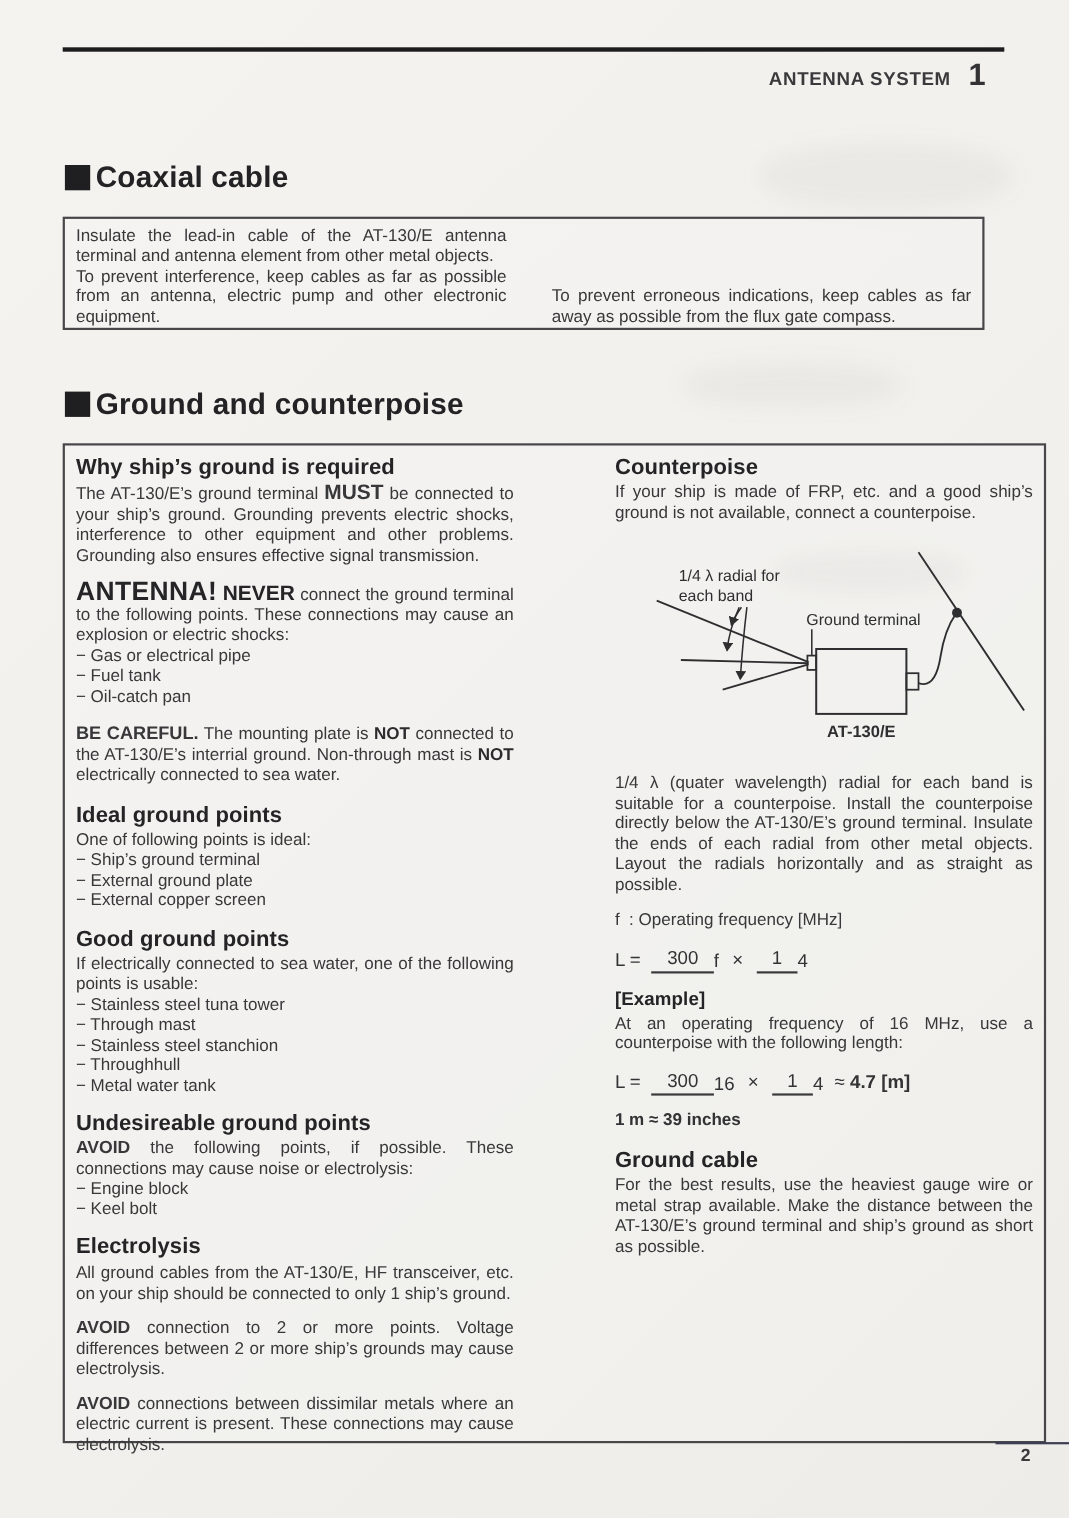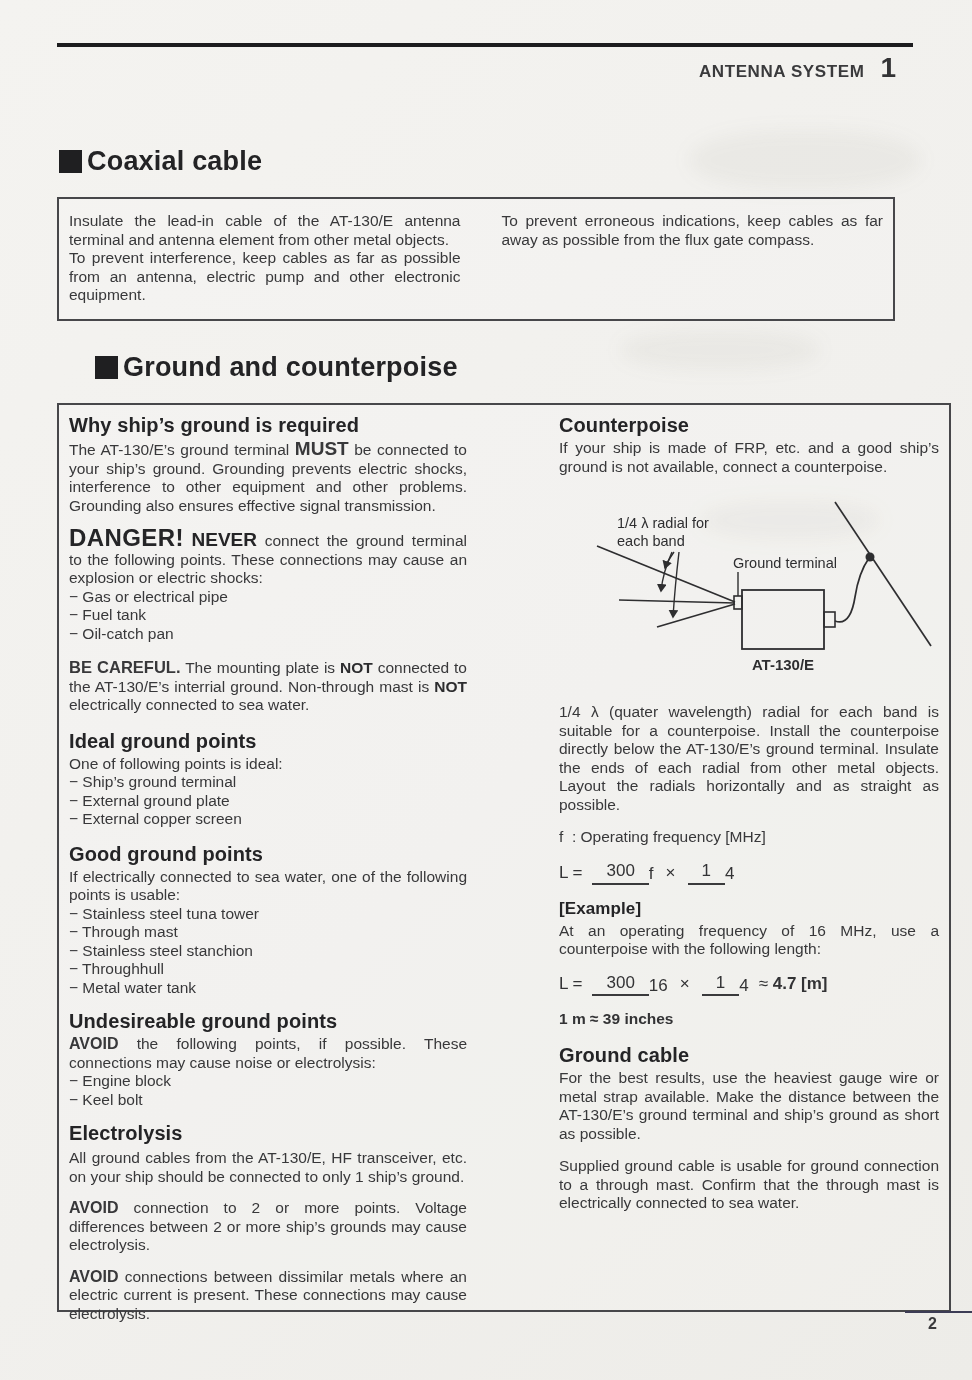--- a/index.html
+++ b/index.html
@@ -19,21 +19,21 @@
     position:absolute;top:52px;right:76px;display:flex;align-items:baseline;gap:16px;
   }
   .header .ht{font-size:17px;font-weight:600;letter-spacing:.6px;color:#3a3a3c;}
   .header .hn{font-size:28px;font-weight:600;color:#333335;}
 
   .sec-title{position:absolute;left:59px;display:flex;align-items:center;gap:5px;text-align:center;}
   .sec-title .sq{width:23px;height:23px;background:#1f1f21;flex:none;}
   .sec-title .st{font-size:27px;font-weight:bold;color:#232325;letter-spacing:.2px;}
 
   .frame{position:absolute;left:57px;border:2px solid #47474a;background:rgba(255,255,255,.12);box-sizing:border-box;}
-  .box1{top:197px;width:838px;height:124px;display:flex;justify-content:space-between;padding:13px 10px 0 10px;}
+  .box1{top:197px;width:838px;height:103px;display:flex;justify-content:space-between;padding:13px 10px 0 10px;align-items:flex-end;}
   .box1 .col{width:392px;}
   .box1 .colr{width:382px;margin-left:41px;}
   .box2{top:403px;width:894px;height:909px;display:flex;justify-content:space-between;padding:8px 10px 0 10px;}
   .box2 .coll{width:398px;}
   .box2 .colr{width:380px;}
 
   p.body{margin:0;font-size:15.5px;line-height:18.5px;text-align:justify;color:#38383a;}
   .mt{margin-top:13px;}
   h3.h{margin:0;font-size:20px;font-weight:bold;color:#242426;letter-spacing:.1px;line-height:24px;}
   .dash{font-size:15.5px;line-height:18.5px;color:#38383a;}
@@ -85,32 +85,32 @@
   <div class="frame box1">
     <div class="col">
       <p class="body">Insulate the lead-in cable of the AT-130/E antenna terminal and antenna element from other metal objects.</p>
       <p class="body mt">To prevent interference, keep cables as far as possible from an antenna, electric pump and other electronic equipment.</p>
     </div>
     <div class="colr">
       <p class="body">To prevent erroneous indications, keep cables as far away as possible from the flux gate compass.</p>
     </div>
   </div>
 
-  <div class="sec-title" style="top:352px;margin-left:36px;">
+  <div class="sec-title" style="top:352px;">
     <span class="sq"></span>
     <span class="st">Ground and counterpoise</span>
   </div>
 
   <div class="frame box2">
 
     <div class="coll">
       <h3 class="h">Why ship’s ground is required</h3>
       <p class="body" style="margin-top:3px;"><span>The AT-130/E’s ground terminal </span><span class="must">MUST</span><span> be connected to your ship’s ground. Grounding prevents electric shocks, interference to other equipment and other problems. Grounding also ensures effective signal transmission.</span></p>
 
-      <p class="body" style="margin-top:14px;"><span class="danger1">DANGER!</span> <span class="danger2">NEVER</span><span> connect the ground terminal to the following points. These connections may cause an explosion or electric shocks:</span></p>
+      <p class="body" style="margin-top:14px;"><span class="danger1">ANTENNA!</span> <span class="danger2">NEVER</span><span> connect the ground terminal to the following points. These connections may cause an explosion or electric shocks:</span></p>
       <div class="dash">− Gas or electrical pipe</div>
       <div class="dash">− Fuel tank</div>
       <div class="dash">− Oil-catch pan</div>
 
       <p class="body" style="margin-top:15px;"><span class="bc">BE CAREFUL.</span><span> The mounting plate is </span><span class="b">NOT</span><span> connected to the AT-130/E’s interrial ground. Non-through mast is </span><span class="b">NOT</span><span> electrically connected to sea water.</span></p>
 
       <h3 class="h" style="margin-top:14px;">Ideal ground points</h3>
       <p class="body" style="margin-top:2px;">One of following points is ideal:</p>
       <div class="dash">− Ship’s ground terminal</div>
       <div class="dash">− External ground plate</div>
@@ -204,20 +204,19 @@
           <span class="num">1</span>
           <span class="den">4</span>
         </span>
         <span class="fres"><span>≈</span> <span class="rb">4.7 [m]</span></span>
       </div>
 
       <div class="conv" style="margin-top:14px;">1 m ≈ 39 inches</div>
 
       <h3 class="h" style="margin-top:15px;">Ground cable</h3>
       <p class="body" style="margin-top:2px;">For the best results, use the heaviest gauge wire or metal strap available. Make the distance between the AT-130/E’s ground terminal and ship’s ground as short as possible.</p>
-      <p class="body" style="margin-top:14px;">Supplied ground cable is usable for ground connection to a through mast. Confirm that the through mast is electrically connected to sea water.</p>
     </div>
   </div>
 
   <div class="pageline"></div>
   <div class="pagenum">2</div>
 
 </div>
 
 </body></html>

